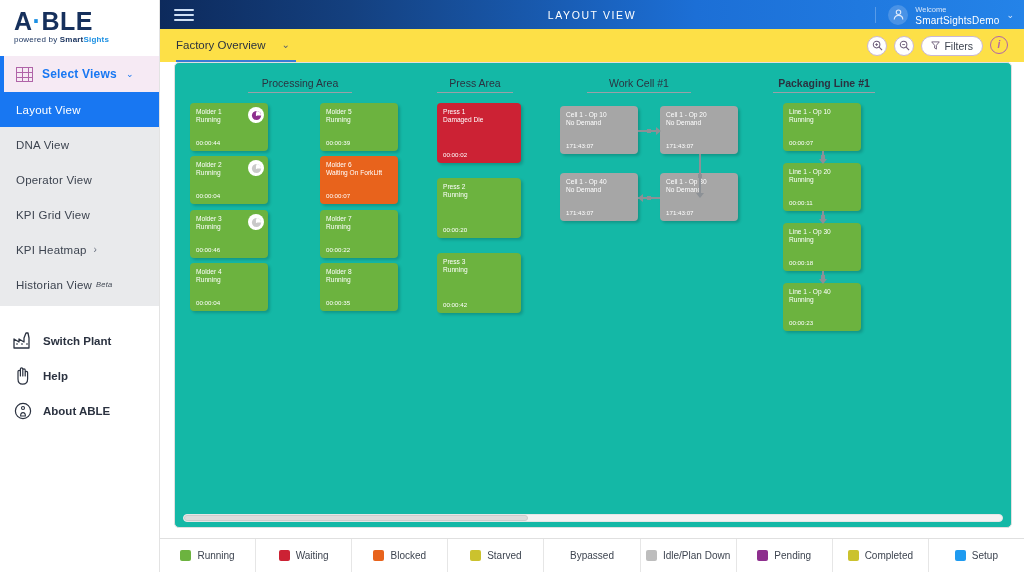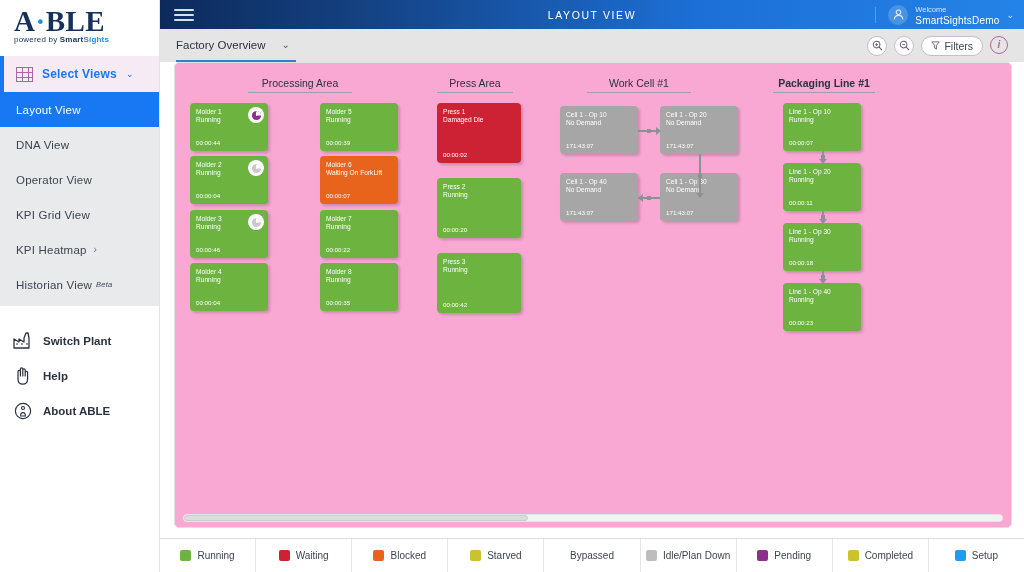--- a/index.html
+++ b/index.html
@@ -7,22 +7,22 @@
     width: 1024px; height: 572px;
     font-family: "Liberation Sans", sans-serif;
     background: #ffffff; overflow: hidden;
   }
   #app { position: relative; width: 1024px; height: 572px; display: flex; }
 
   
   .sidebar { width: 160px; height: 572px; background: #ffffff; flex: 0 0 160px;
              border-right: 1px solid #e3e3e3; position: relative; }
   .logo-box { height: 56px; padding: 8px 0 0 14px; }
-  .logo-main { font-size: 29px; font-weight: 700; color: #16305c; letter-spacing: .5px;
-               line-height: 26px; font-family: Liberation Serif, serif; }
+  .logo-main { font-size: 25px; font-weight: 700; color: #16305c; letter-spacing: .5px;
+               line-height: 26px; font-family: Liberation Sans, sans-serif; }
   .logo-main .dot { color: #1a8fe3; }
   .logo-sub { font-size: 8px; color: #16305c; letter-spacing: .2px; margin-top: 1px; }
   .logo-sub .b { font-weight: 700; }
   .logo-sub .s2 { font-weight: 700; color: #1a8fe3; }
 
   .select-views { height: 36px; background: #f6eaf4; display: flex; align-items: center;
                   padding-left: 12px; gap: 9px; border-left: 4px solid #1877f2; }
   .grid-icon { width: 17px; height: 15px; border: 1.4px solid #b064a8; position: relative; }
   .grid-icon:before { content:""; position:absolute; left:0; right:0; top:4px; height:1.4px; background:#b064a8; }
   .grid-icon:after { content:""; position:absolute; left:0; right:0; top:9px; height:1.4px; background:#b064a8; }
@@ -54,36 +54,36 @@
                   font-size: 10.5px; letter-spacing: 1.6px; color: #ffffff; pointer-events: none; }
   .user-box { margin-left: auto; display: flex; align-items: center; gap: 7px; padding-right: 10px;
               border-left: 1px solid rgba(255,255,255,.25); height: 16px; padding-left: 12px; cursor: pointer; }
   .avatar { width: 20px; height: 20px; border-radius: 50%; background: rgba(255,255,255,.18);
             display:flex; align-items:center; justify-content:center; }
   .user-lines { line-height: 11px; }
   .welcome { font-size: 7.5px; color: #d7e6fa; }
   .uname { font-size: 10px; color: #ffffff; letter-spacing: .2px; }
   .user-caret { font-size: 9px; color: #d7e6fa; }
 
-  .subbar { height: 33px; background: #e5e5e5; display: flex; align-items: center;
+  .subbar { height: 33px; background: #fde047; display: flex; align-items: center;
             padding: 0 16px 0 16px; position: relative; }
   .tab { display: flex; align-items: center; gap: 16px; font-size: 11.5px; color: #2b3240;
          height: 33px; border-bottom: 2px solid #3a7bd5; padding: 0 6px 0 0; cursor: pointer;}
   .tab .cv { font-size: 10px; color: #555d6b; }
   .tools { margin-left: auto; display: flex; align-items: flex-start; gap: 7px; }
   .rbtn { height: 20px; border: 1px solid #c9b8d6; border-radius: 10px; background: #fff;
           display: flex; align-items: center; justify-content: center; cursor: pointer; }
   .rbtn.circ { width: 20px; }
   .filters { padding: 0 9px; gap: 4px; font-size: 10.5px; color: #3d4450; }
   .info-c { width: 18px; height: 18px; border-radius: 50%; border: 1.3px solid #b064a8;
             color: #b064a8; font-size: 10px; font-style: italic; font-weight: 700;
             display:flex; align-items:center; justify-content:center; cursor: pointer; }
 
   .canvas-wrap { flex: 1 1 auto; padding: 0 12px 0 14px; }
-  .canvas { width: 100%; height: 466px; background: #f9a8d4; border: 1px solid #e0e0e0;
+  .canvas { width: 100%; height: 466px; background: #14b8a6; border: 1px solid #e0e0e0;
             border-radius: 5px; position: relative; overflow: hidden; }
   .scroll-track { position: absolute; left: 8px; right: 8px; bottom: 5px; height: 8px;
                   background: #f3f3f3; border: 1px solid #e6e6e6; border-radius: 4px; cursor: pointer;}
   .scroll-thumb { width: 42%; height: 100%; background: #dcdcdc; border: 1px solid #cccccc;
                   border-radius: 4px; }
   .col-title { font-size: 10.5px; color: #2b3240; text-align: center; padding-bottom: 3px;
                border-bottom: 1px solid #9aa0a8; white-space: nowrap; }
 
   .node { position: absolute; width: 78px; height: 48px; border-radius: 4px; color: #fff;
           box-shadow: 2px 2px 3px rgba(0,0,0,.18); padding: 5px 6px; cursor: pointer; }

